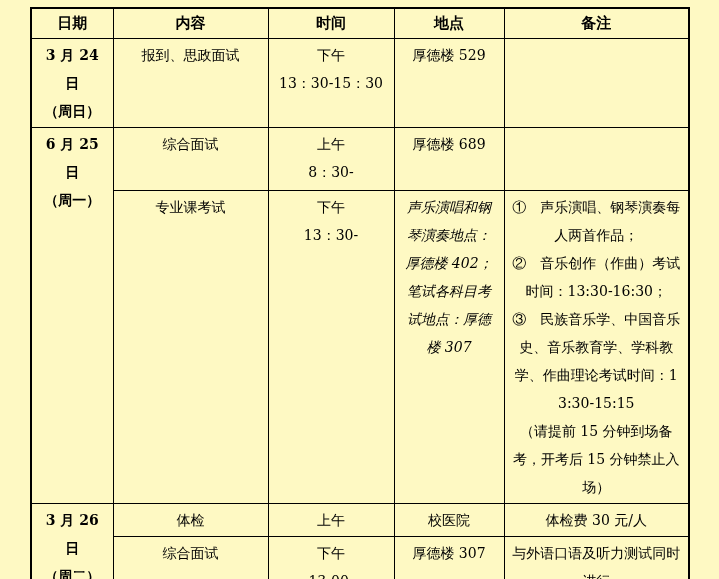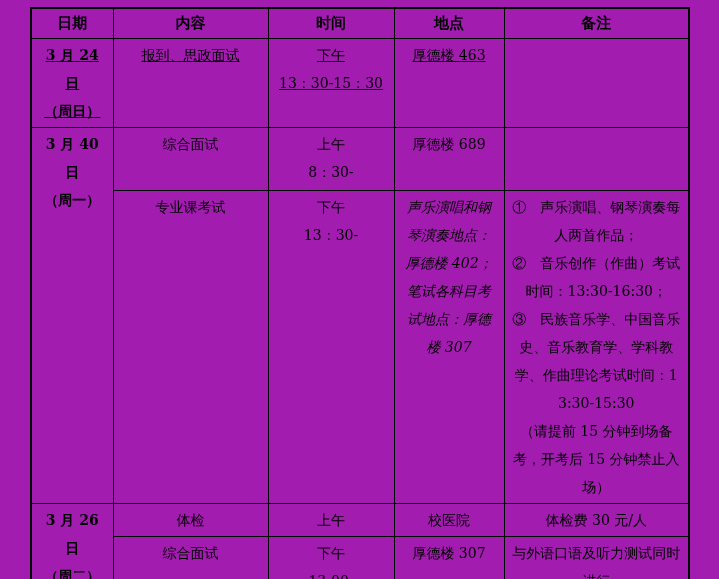--- a/index.html
+++ b/index.html
@@ -8,21 +8,21 @@
     background: #ffffff;
     width: 719px;
     height: 579px;
     font-family: "DejaVu Serif", "Liberation Serif", serif;
     color: #000000;
   }
   .doc-canvas {
     position: relative;
     width: 719px;
     height: 579px;
-    background: #a21caf;
+    background: #fef9c3;
     overflow: hidden;
   }
   table.schedule {
     position: absolute;
     left: 30px;
     top: 7px;
     width: 658px;
     border-collapse: collapse;
     table-layout: fixed;
     border: 2px solid #000000;
@@ -40,21 +40,21 @@
     word-break: break-all;
   }
   table.schedule th {
     font-size: 15px;
     font-weight: bold;
     vertical-align: middle;
     line-height: normal;
     padding: 4px 2px;
   }
   tr.r-header { height: 30px; }
-  tr.r1 { height: 64px; text-decoration: underline; }
+  tr.r1 { height: 64px; }
   tr.r2 { height: 63px; }
   tr.r3 { height: 312px; }
   tr.r4 { height: 31px; }
   tr.r5 { height: 63px; }
   td.date-cell {
     font-weight: bold;
     vertical-align: middle;
     line-height: 30px;
   }
   td.vmid { vertical-align: middle; }
@@ -94,43 +94,43 @@
         <th>地点</th>
         <th>备注</th>
       </tr>
 
       <tr class="r1">
         <td class="date-cell">3 月 24 日
 （周日）</td>
         <td class="vmid">报到、思政面试</td>
         <td>下午
 13：30-15：30</td>
-        <td>厚德楼 463</td>
+        <td>厚德楼 529</td>
         <td></td>
       </tr>
 
       <tr class="r2">
-        <td class="date-cell" rowspan="2">3 月 40 日
+        <td class="date-cell" rowspan="2">6 月 25 日
 （周一）</td>
         <td class="vmid">综合面试</td>
         <td>上午
 8：30-</td>
         <td>厚德楼 689</td>
         <td></td>
       </tr>
 
       <tr class="r3">
         <td class="vmid">专业课考试</td>
         <td class="vmid">下午
 13：30-</td>
         <td class="loc-big">声乐演唱和钢琴演奏地点：厚德楼 402；
 笔试各科目考试地点：厚德楼 307</td>
         <td class="remark-big">①　声乐演唱、钢琴演奏每人两首作品；
 ②　音乐创作（作曲）考试时间：13:30-16:30；
-③　民族音乐学、中国音乐史、音乐教育学、学科教学、作曲理论考试时间：13:30-15:30
+③　民族音乐学、中国音乐史、音乐教育学、学科教学、作曲理论考试时间：13:30-15:15
 （请提前 15 分钟到场备考，开考后 15 分钟禁止入场）</td>
       </tr>
 
       <tr class="r4">
         <td class="date-cell" rowspan="2">3 月 26 日
 （周二）</td>
         <td class="vmid">体检</td>
         <td>上午</td>
         <td>校医院</td>
         <td>体检费 30 元/人</td>

